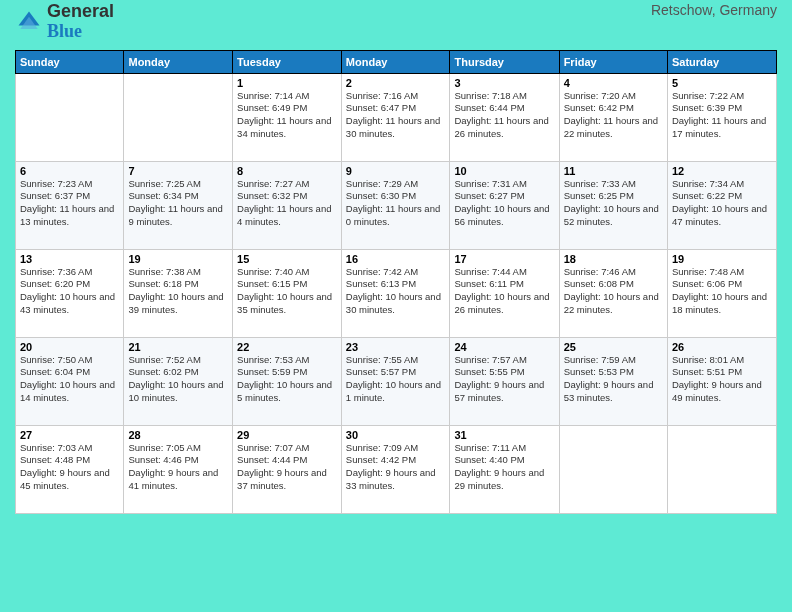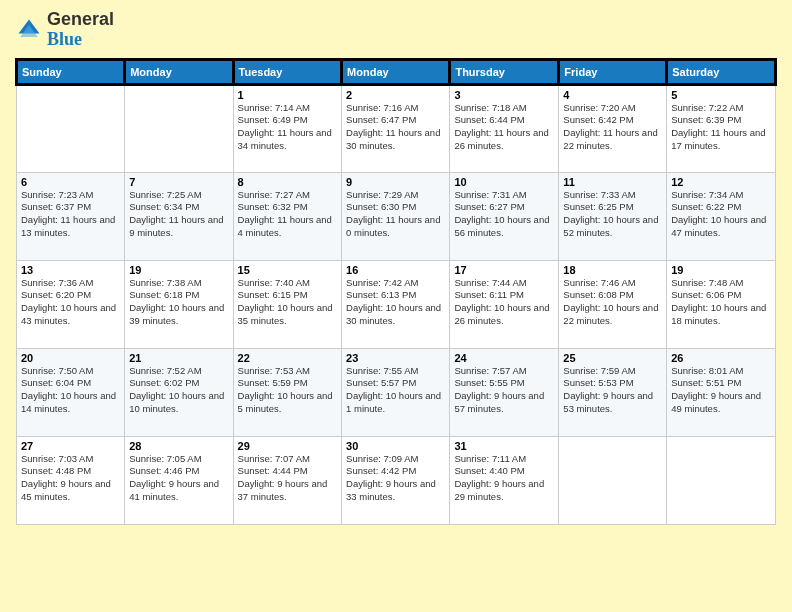--- a/index.html
+++ b/index.html
@@ -6,22 +6,22 @@
     body {
       font-family: Arial, sans-serif;
       background: #fff;
       width: 792px;
       height: 612px;
       overflow: hidden;
     }
     .page {
       width: 792px;
       height: 612px;
-      background: #fef9c3;
-      padding: 10px 15px;
+      background: #5eead4;
+      padding: 2px 15px;
     }
     .header {
       display: flex;
       justify-content: space-between;
       align-items: flex-start;
       margin-bottom: 8px;
     }
     .logo {
       display: flex;
       align-items: center;
@@ -56,21 +56,21 @@
       border-collapse: collapse;
       font-size: 10px;
     }
     .calendar th {
       background: #1a7abf;
       color: #fff;
       padding: 5px 4px;
       text-align: left;
       font-size: 11px;
       font-weight: bold;
-      border: 3px solid #000000;
+      border: 1px solid #000000;
     }
     .calendar td {
       border: 1px solid #ccc;
       vertical-align: top;
       padding: 3px 4px;
       width: 113px;
       height: 88px;
       background: #fff;
     }
     .calendar tr:nth-child(even) td {
@@ -100,20 +100,21 @@
       <svg class="logo-icon" viewBox="0 0 32 32">
         <polygon points="16,4 28,20 4,20" fill="#1a7abf"></polygon>
         <polygon points="16,10 26,24 6,24" fill="#5aabdf" opacity="0.6"></polygon>
       </svg>
       <div class="logo-text">
         <span class="logo-general">General</span><br>
         <span class="logo-blue">Blue</span>
       </div>
     </div>
     <div class="title-section">
+      <div class="subtitle">Retschow, Germany</div>
     </div>
   </div>
 
   <table class="calendar">
     <thead>
       <tr>
       <th>Sunday</th>
           <th>Monday</th>
           <th>Tuesday</th>
           <th>Monday</th>

